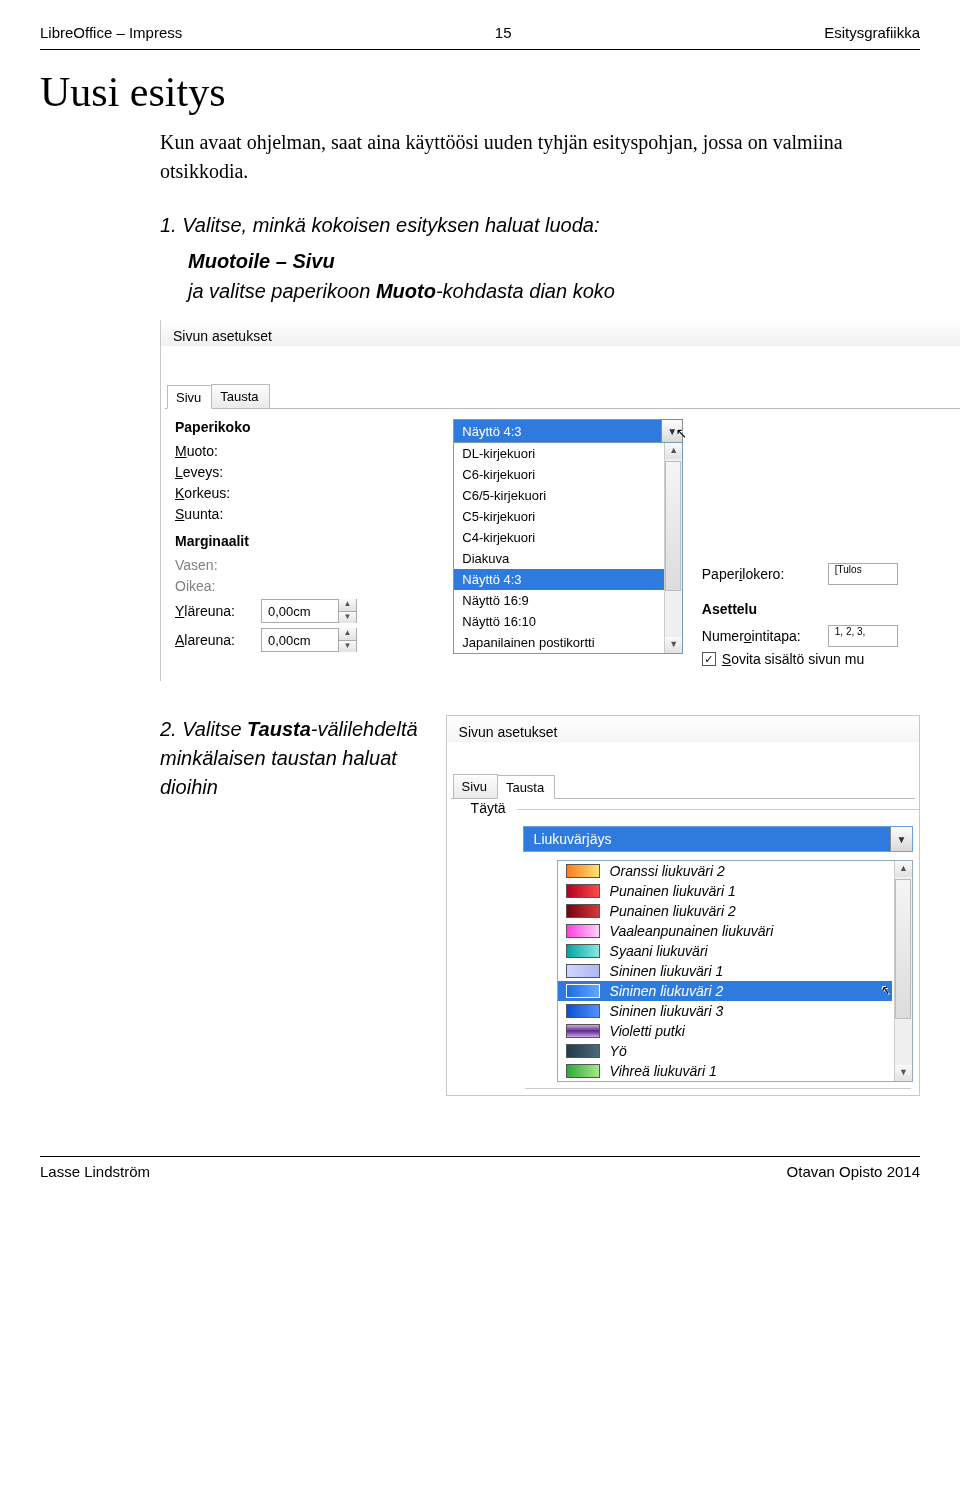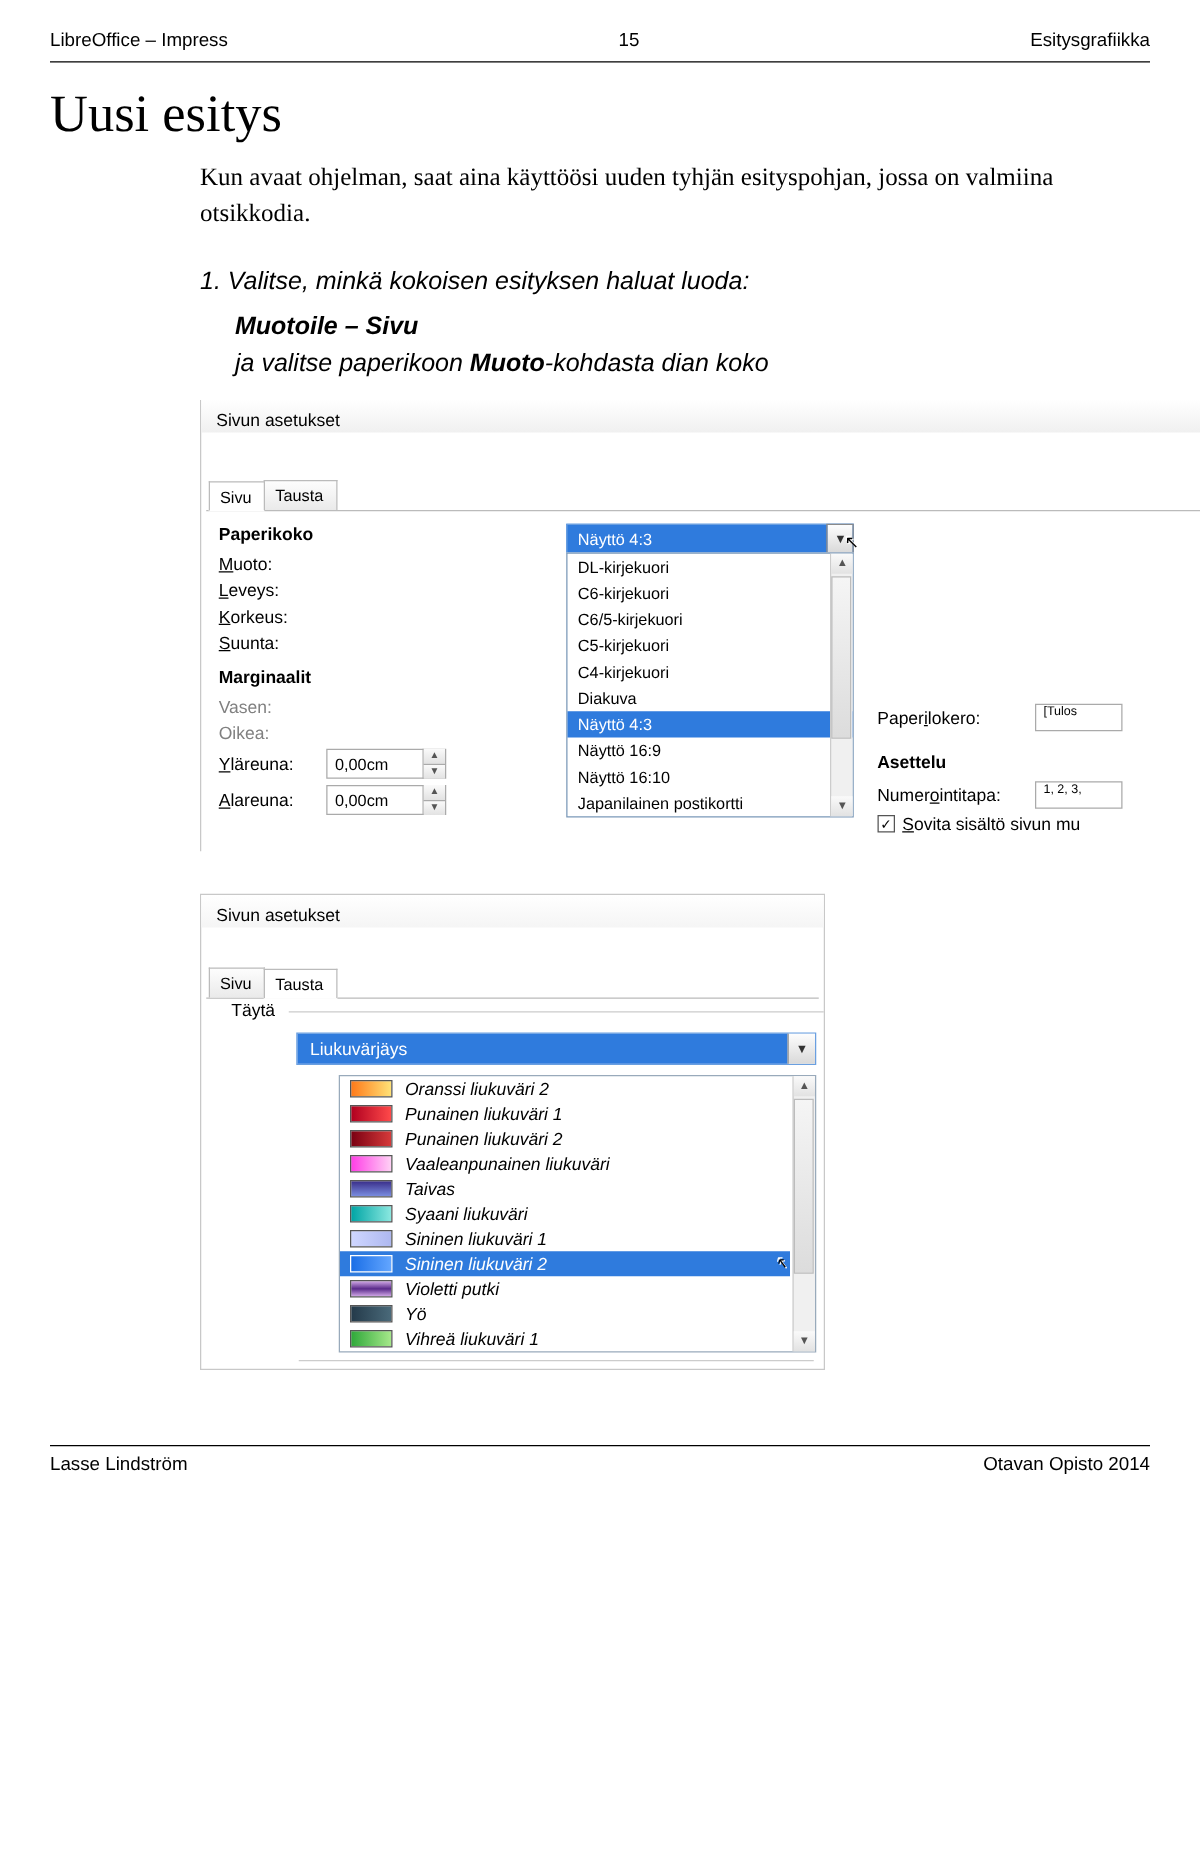--- a/index.html
+++ b/index.html
@@ -260,20 +260,23 @@
         </div>
         <div class="right-row">
           <span class="chk">✓</span>
           <label style="width:auto"><span class="ul">S</span><span>ovita sisältö sivun mu</span></label>
         </div>
       </div>
     </div>
   </div>
 
   <div class="indent1 step2-wrap">
+    <div class="step2-text">
+      <span>2. Valitse </span><b>Tausta</b><span>-välilehdeltä minkälaisen taustan haluat dioihin</span>
+    </div>
 
     <div class="dlg2">
       <div class="dlg2-titlebar">Sivun asetukset</div>
       <div class="tabs" style="margin:0 4px;">
         <div class="tab">Sivu</div>
         <div class="tab active">Tausta</div>
       </div>
       <div class="dlg2-body">
         <div class="taytagrp">
           <span class="lbl">Täytä</span>
@@ -292,37 +295,37 @@
               </div>
               <div class="fill-row">
                 <span class="sw" style="background: linear-gradient(90deg, rgb(122, 0, 18), rgb(214, 58, 58));"></span>
                 <span>Punainen liukuväri 2</span>
               </div>
               <div class="fill-row">
                 <span class="sw" style="background: linear-gradient(90deg, rgb(255, 62, 230), rgb(255, 209, 245));"></span>
                 <span>Vaaleanpunainen liukuväri</span>
               </div>
               <div class="fill-row">
-                <span class="sw" style="background: linear-gradient(rgb(58, 47, 138), rgb(122, 141, 224));"></span>
-                <span>Taivas</span>
-              </div>
-              <div class="fill-row">
                 <span class="sw" style="background: linear-gradient(90deg, rgb(0, 165, 165), rgb(139, 232, 224));"></span>
                 <span>Syaani liukuväri</span>
               </div>
               <div class="fill-row">
                 <span class="sw" style="background: linear-gradient(90deg, rgb(207, 214, 255), rgb(174, 184, 240));"></span>
                 <span>Sininen liukuväri 1</span>
               </div>
               <div class="fill-row sel">
                 <span class="sw" style="background: linear-gradient(90deg, rgb(26, 110, 230), rgb(99, 166, 255));"></span>
                 <span>Sininen liukuväri 2</span>
                 <span class="fill-cursor">↖</span>
               </div>
               <div class="fill-row">
+                <span class="sw" style="background: linear-gradient(90deg, rgb(11, 79, 208), rgb(79, 146, 255));"></span>
+                <span>Sininen liukuväri 3</span>
+              </div>
+              <div class="fill-row">
                 <span class="sw" style="background: linear-gradient(rgb(208, 167, 230), rgb(90, 42, 138), rgb(208, 167, 230));"></span>
                 <span>Violetti putki</span>
               </div>
               <div class="fill-row">
                 <span class="sw" style="background: linear-gradient(90deg, rgb(36, 58, 74), rgb(74, 106, 122));"></span>
                 <span>Yö</span>
               </div>
               <div class="fill-row">
                 <span class="sw" style="background: linear-gradient(90deg, rgb(47, 168, 58), rgb(166, 232, 138));"></span>
                 <span>Vihreä liukuväri 1</span>

